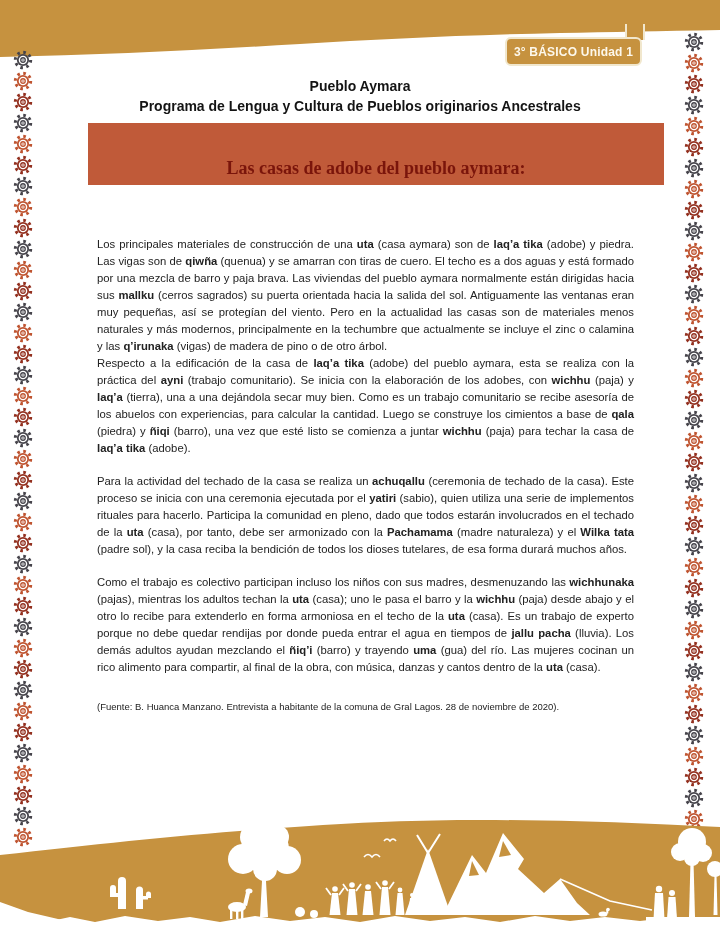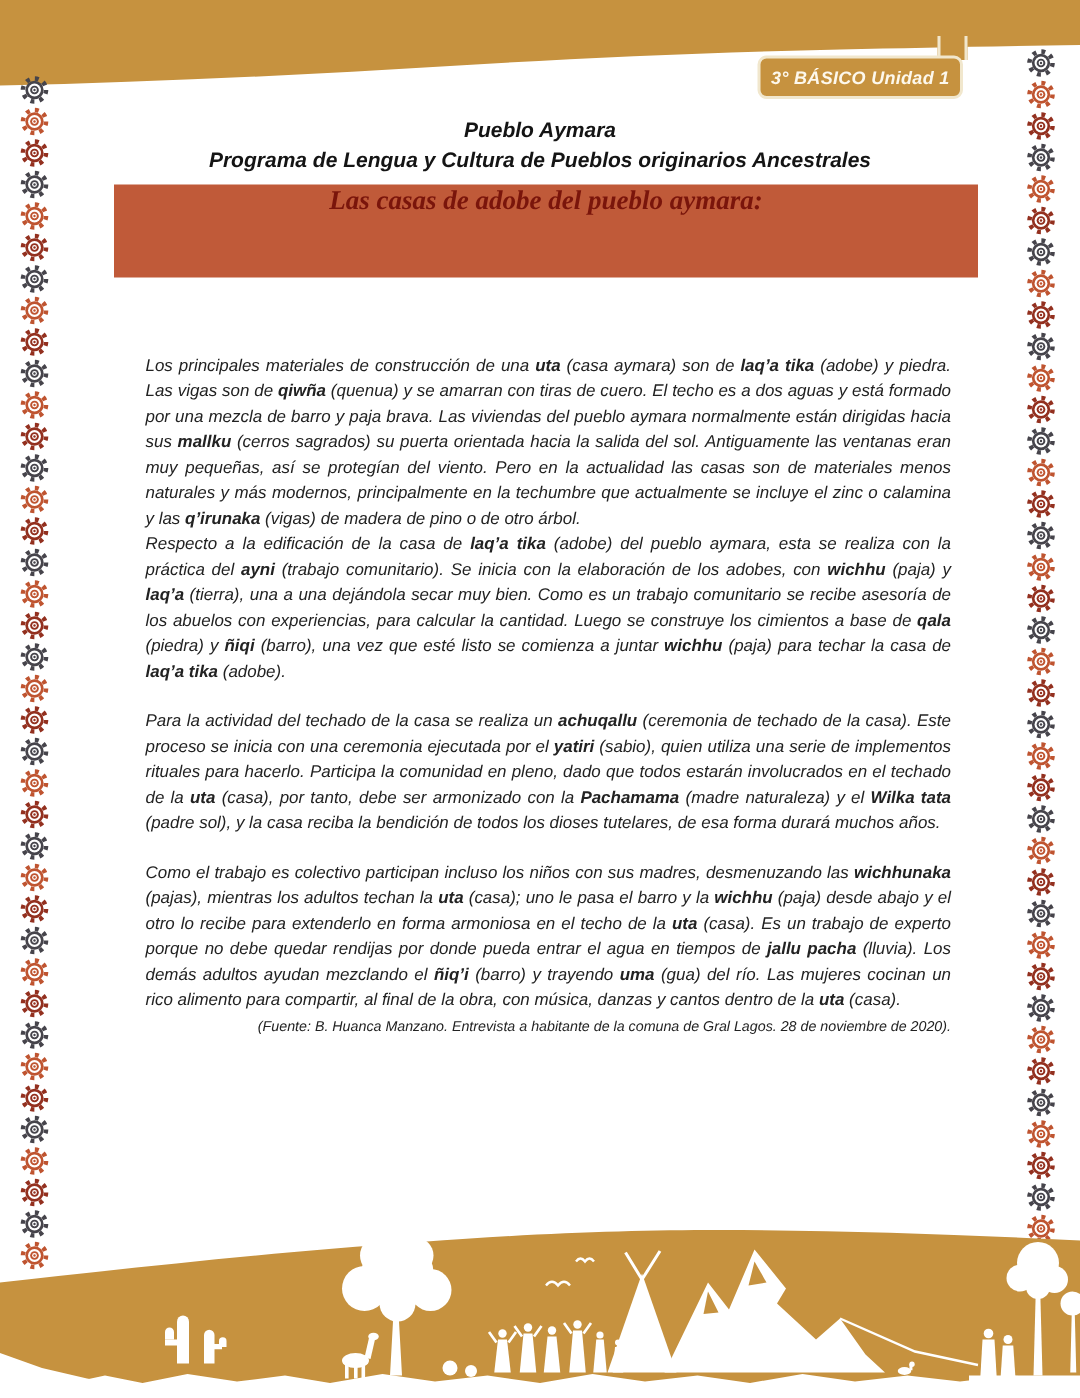--- a/index.html
+++ b/index.html
@@ -1,38 +1,38 @@
 <!DOCTYPE html>
 <html style="--band-gold: #c6923f; --banner-bg: #c05a39; --banner-text: #7a150b; --badge-text: #fdf8ec; --badge-border: #f1e7cd; --header-text: #141414; --body-text: #222222;"><head>
 <meta charset="utf-8">
 <style>
   html,body{margin:0;padding:0;background:#ffffff;}
   .page{position:relative;width:720px;height:932px;background:#fff;overflow:hidden;
-        font-family:"Liberation Sans","DejaVu Sans",sans-serif;font-style:italic;}
+        font-family:"Liberation Sans","DejaVu Sans",sans-serif;}
   .top-band{position:absolute;left:0;top:0;width:720px;height:60px;display:block;}
   .badge-connector{position:absolute;left:625px;top:24px;width:16px;height:16px;
         background:var(--band-gold);border-left:2px solid var(--badge-border);
         border-right:2px solid var(--badge-border);}
   .badge{position:absolute;left:505px;top:37px;width:133px;height:25px;
         background:var(--band-gold);border:2px solid var(--badge-border);border-radius:6px;
         display:flex;align-items:center;justify-content:center;
         color:var(--badge-text);font-size:12px;font-weight:600;letter-spacing:.2px;}
   .header{position:absolute;left:40px;top:76px;width:640px;text-align:center;
         color:var(--header-text);font-weight:bold;font-size:14px;line-height:20px;}
-  .title-banner{position:absolute;left:76px;top:123px;width:576px;height:62px;
-        background:var(--banner-bg);display:flex;align-items:flex-start;justify-content:center;
+  .title-banner{position:absolute;left:88px;top:123px;width:576px;height:62px;
+        background:var(--banner-bg);display:flex;align-items:flex-end;justify-content:center;
         padding-bottom:6px;box-sizing:border-box;}
   .title-banner span{font-family:"Liberation Serif","DejaVu Serif",serif;font-weight:bold;
         font-size:18px;color:var(--banner-text);}
   .content{position:absolute;left:97px;top:236px;width:537px;color:var(--body-text);
         font-size:11.3px;line-height:17px;text-align:justify;}
   .content p{margin:0;}
   .content p.gap{margin-top:16px;}
   .content strong{font-weight:bold;margin-top:19px;}
-  .source{font-size:9.5px;color:var(--body-text);text-align:right;}
+  .source{margin-top:22px;font-size:9.5px;color:var(--body-text);text-align:left;}
   .rosette-col{position:absolute;display:flex;flex-direction:column;gap:1px;width:20px;}
   .rosette-col.left{left:13px;top:50px;}
   .rosette-col.right{left:684px;top:32px;}
   .footer-art{position:absolute;left:0;bottom:0;width:720px;height:135px;display:block;}
 </style>
 </head>
 <body>
 
 <div class="page">
 

